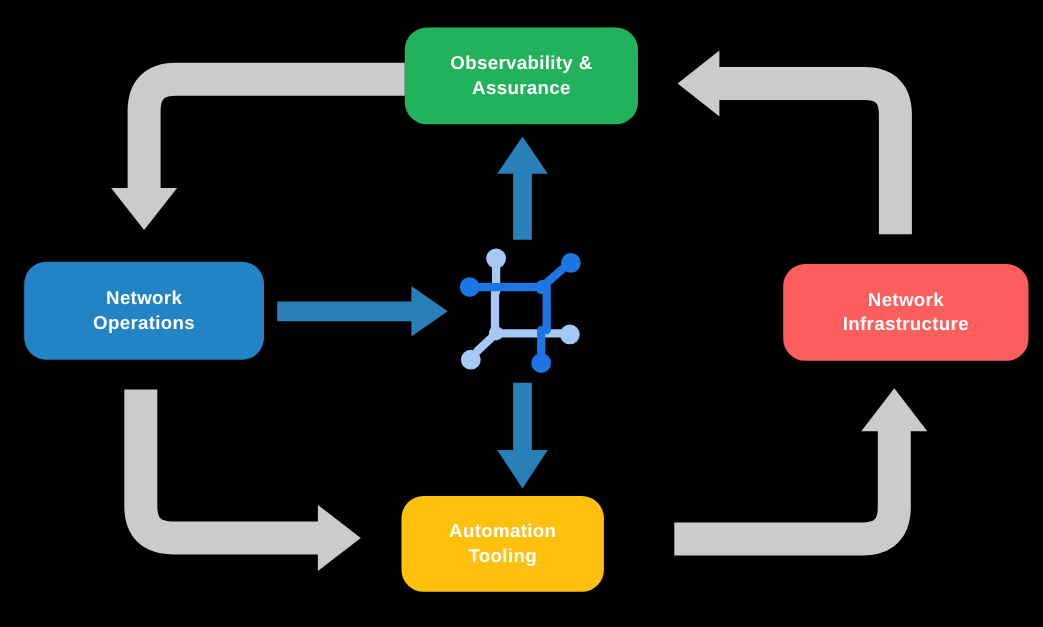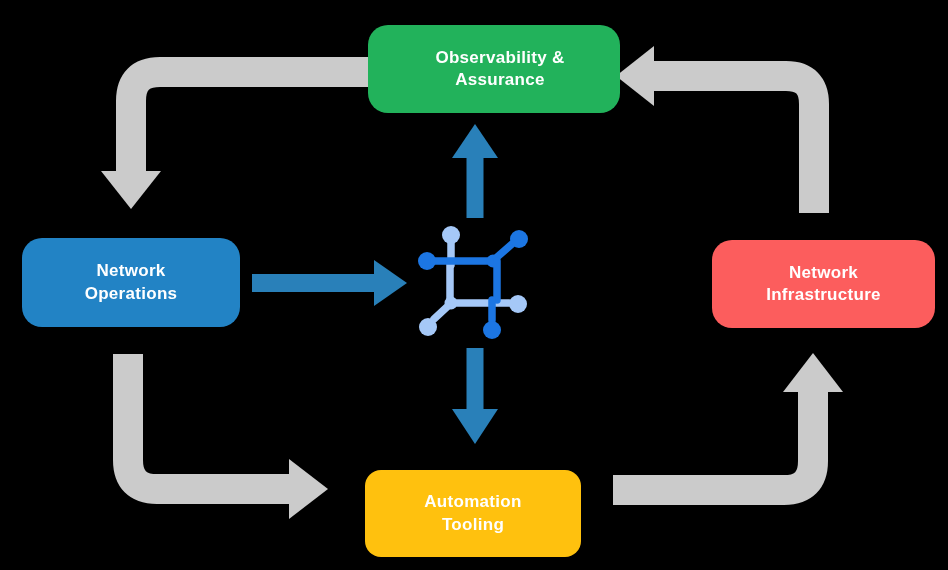--- a/index.html
+++ b/index.html
@@ -29,24 +29,24 @@
     align-items: center;
     justify-content: center;
     text-align: center;
     color: #ffffff;
     font-size: 17px;
     font-weight: 600;
     letter-spacing: 0.3px;
     line-height: 1.32;
   }
   .node span { white-space: pre-line; }
-  .node-observability { left: 368px; top: 25px;  width: 240px; height: 88px; padding-left: 12px; }
+  .node-observability { left: 368px; top: 25px;  width: 212px; height: 88px; }
   .node-operations    { left: 22px;  top: 238px; width: 218px; height: 89px; }
   .node-infrastructure{ left: 712px; top: 240px; width: 223px; height: 88px; }
-  .node-tooling       { left: 365px; top: 470px; width: 216px; height: 87px; border-radius: 16px; }
+  .node-tooling       { left: 365px; top: 451px; width: 184px; height: 87px; }
 
   .gray-line  { stroke: #CBCBCB; stroke-width: 30; fill: none; }
   .gray-head  { fill: #CBCBCB; }
   .blue-line  { stroke: #2980B9; stroke-width: 18; fill: none; }
   .blue-line-v{ stroke: #2980B9; stroke-width: 17; fill: none; }
   .blue-head  { fill: #2980B9; }
 
   .icon-light-stroke { stroke: #A5C8F7; stroke-width: 7.5; fill: none; stroke-linecap: round; stroke-linejoin: round; }
   .icon-light-fill   { fill: #A5C8F7; }
   .icon-dark-stroke  { stroke: #1C76E3; stroke-width: 7.5; fill: none; stroke-linecap: round; stroke-linejoin: round; }

